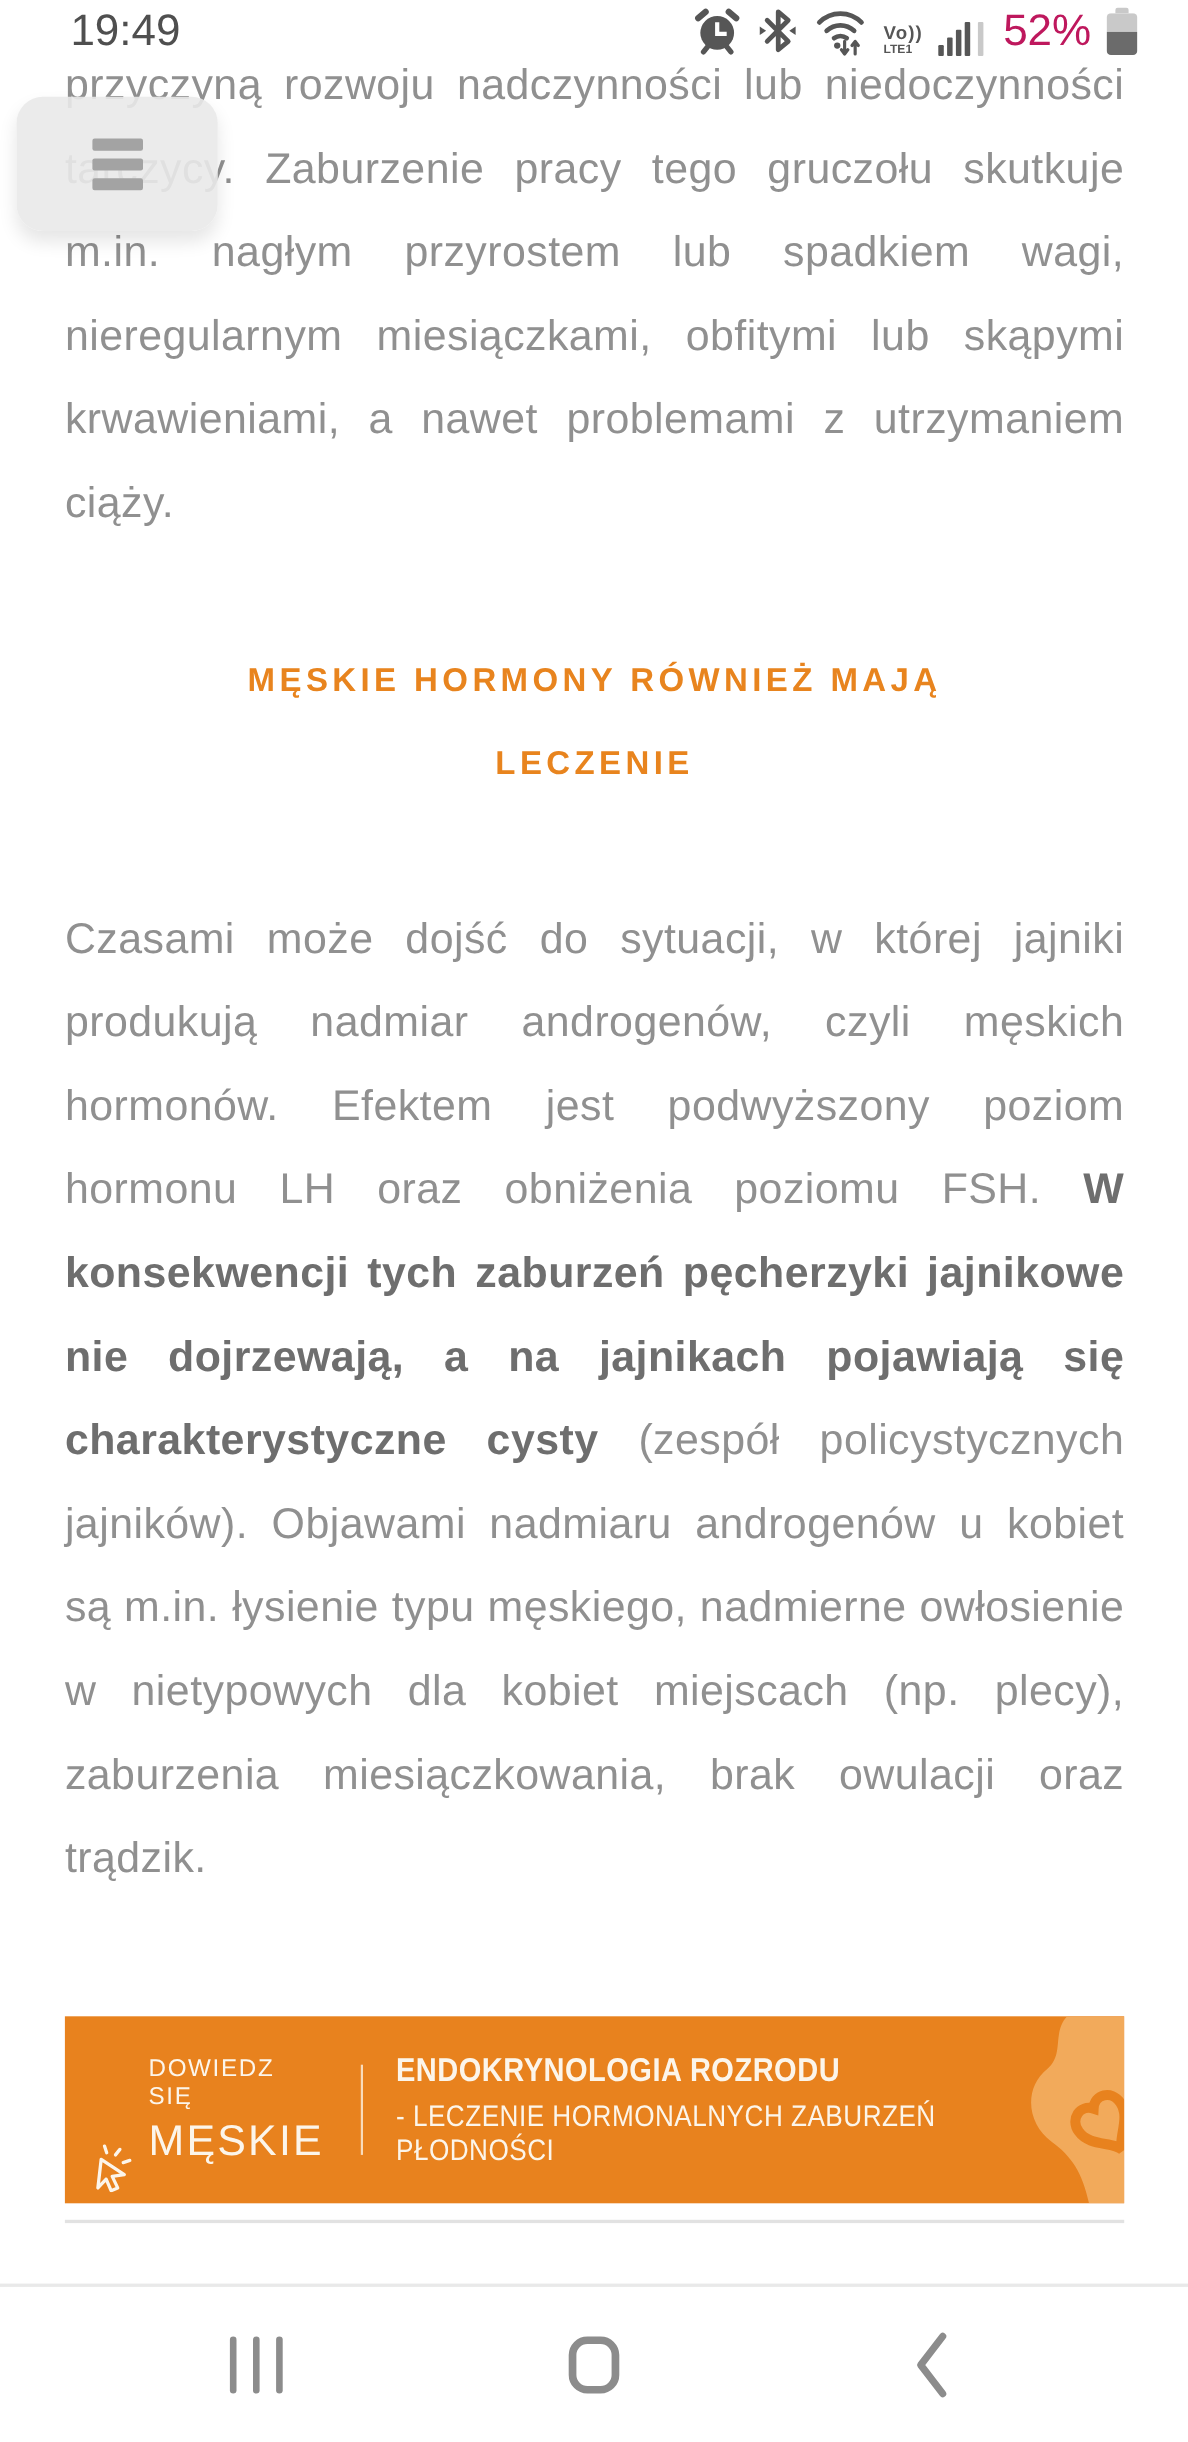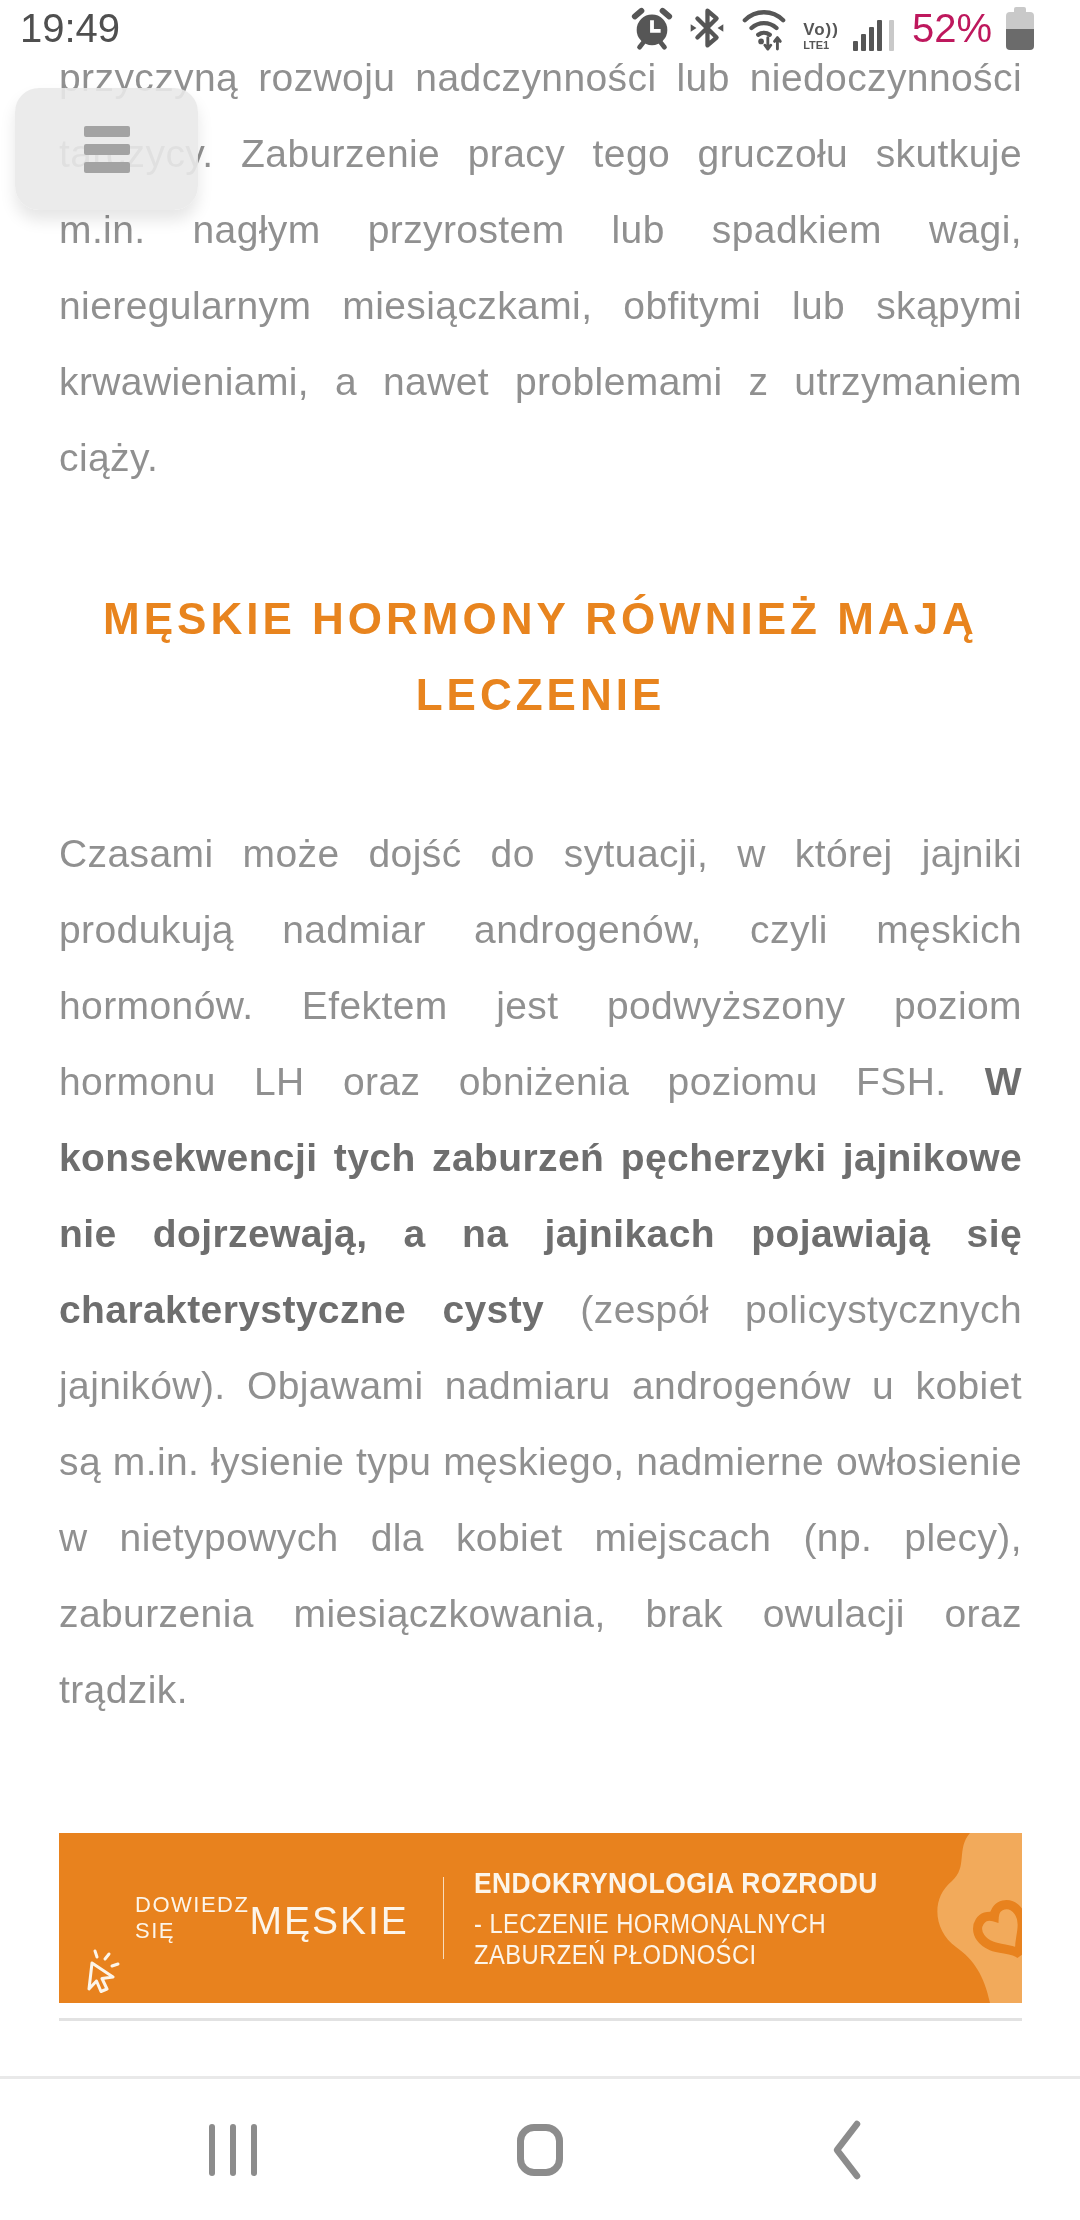--- a/index.html
+++ b/index.html
@@ -5,21 +5,21 @@
   html,body{margin:0;padding:0;background:#cfcfcf;}
   .screen{
     position:relative;width:1080px;height:2220px;margin:0 auto;
     background:#ffffff;overflow:hidden;
     font-family:"Liberation Sans","DejaVu Sans",sans-serif;
   }
   
   .statusbar{
     position:absolute;top:0;left:0;right:0;height:56px;background:#ffffff;
     z-index:30;display:flex;align-items:center;justify-content:space-between;
-    padding:0 46px 0 20px;box-sizing:border-box;
+    padding:0 46px 0 64px;box-sizing:border-box;
   }
   .sb-time{font-size:40px;color:#4f4f4f;letter-spacing:0;}
   .sb-right{display:flex;align-items:flex-end;gap:14px;}
   .sb-ico{display:block;}
   .volte{display:flex;flex-direction:column;line-height:1;color:#565656;font-weight:700;}
   .volte .l1{font-size:17px;letter-spacing:1px;}
   .volte .l2{font-size:11px;margin-top:2px;}
   .sigbars{display:flex;align-items:flex-end;gap:3px;height:32px;}
   .sigbars .b{width:5px;background:#565656;border-radius:1px;}
   .sigbars .b1{height:10px}.sigbars .b2{height:17px}.sigbars .b3{height:24px}.sigbars .b4{height:31px}
@@ -43,32 +43,32 @@
   .article{position:absolute;top:0;left:59px;width:963px;z-index:1;}
   .para{
     margin:0;color:#909090;font-size:39px;line-height:76px;
     text-align:justify;letter-spacing:0.4px;font-weight:400;
   }
   .p1{margin-top:40px;}
   .p2{margin-top:83px;}
   .para .bold{color:#6e6e6e;font-weight:700;margin-top:24px;}
   .heading{
     margin:85px 0 0 0;text-align:center;color:#e8841e;font-weight:700;
-    font-size:44px;line-height:76px;letter-spacing:4px;
+    font-size:30px;line-height:76px;letter-spacing:4px;
   }
   
   .banner{
     position:relative;margin:105px 0 0 0;width:963px;height:170px;
     background:#e8821e;overflow:hidden;cursor:pointer;
   }
   .banner-inner{
     position:absolute;inset:0;display:flex;align-items:center;
     padding-left:76px;box-sizing:border-box;
   }
-  .cta{display:flex;flex-direction:row;align-items:center;color:#fcf5ea;}
+  .cta{display:flex;flex-direction:column;align-items:center;color:#fcf5ea;}
   .cta .c1{font-size:22px;letter-spacing:1.5px;}
   .cta .c2{font-size:39px;letter-spacing:2px;margin-top:6px;}
   .vdiv{width:2px;height:82px;background:rgba(255,250,240,0.75);margin:0 30px 0 34px;}
   .banner-right{color:#fcf5ea;transform:scaleX(0.88);transform-origin:left center;}
   .banner-right .t1{font-size:30px;font-weight:700;letter-spacing:0.5px;}
   .banner-right .t2{font-size:27px;font-weight:400;margin-top:9px;letter-spacing:0.5px;}
   .cursor-ico{position:absolute;left:22px;bottom:10px;}
   .deco{position:absolute;right:0;top:0;height:170px;width:150px;pointer-events:none;}
   
   .post-banner-line{margin:15px 0 0 0;width:963px;height:3px;background:#e2e2e2;border:0;}

